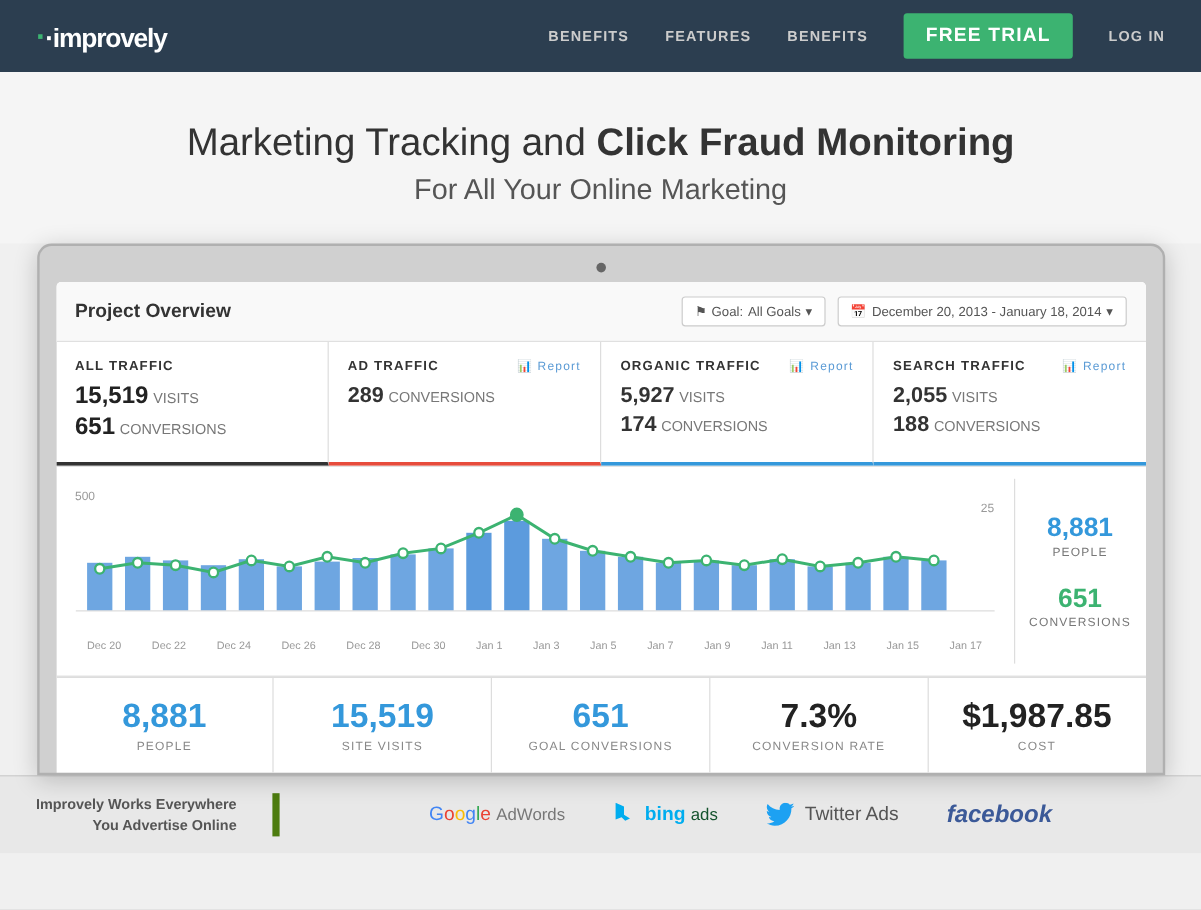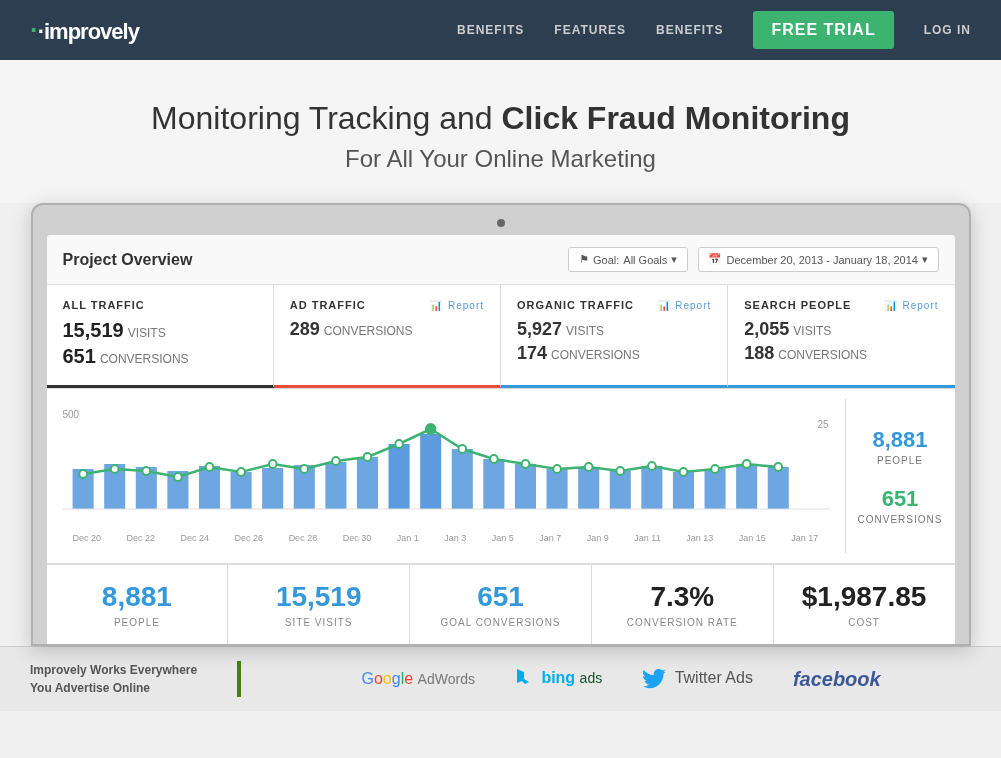--- a/index.html
+++ b/index.html
@@ -242,25 +242,25 @@
       border-top: 1px solid #ccc;
       display: flex;
       align-items: center;
       padding: 14px 30px;
       gap: 0;
     }
     .footer-tagline {
       font-size: 12px;
       color: #555;
       font-weight: bold;
-      text-align: left;
+      text-align: right;
       line-height: 1.5;
       min-width: 200px;
-      border-right: 4px solid #4d7c0f;
-      padding-right: 40px;
+      border-right: 6px solid #4d7c0f;
+      padding-right: 30px;
       margin-right: 30px;
     }
     .partner-logos {
       display: flex;
       align-items: center;
       gap: 40px;
       flex: 1;
       justify-content: center;
     }
     .google-logo { font-size: 16px; }
@@ -283,21 +283,21 @@
     <a class="nav-link">BENEFITS</a>
     <a class="nav-link">FEATURES</a>
     <a class="nav-link">BENEFITS</a>
     <button class="btn-free-trial">FREE TRIAL</button>
     <span class="nav-login">LOG IN</span>
   </div>
 </nav>
 
 <div class="hero">
   <h1>
-    <span>Monitoring Tracking and </span><strong>Click Fraud Monitoring</strong>
+    <span>Marketing Tracking and </span><strong>Click Fraud Monitoring</strong>
   </h1>
   <h2>For All Your Online Marketing</h2>
 </div>
 
 <div class="laptop-wrapper">
   <div class="laptop">
     <div class="laptop-camera"></div>
     <div class="laptop-screen">
       <div class="dashboard">
 
@@ -346,21 +346,21 @@
             </div>
             <div class="stat-line">
               <strong>5,927</strong><span>VISITS</span>
             </div>
             <div class="stat-line">
               <strong>174</strong><span>CONVERSIONS</span>
             </div>
           </div>
           <div class="traffic-cell search">
             <div class="traffic-label">
-              <span>SEARCH PEOPLE</span>
+              <span>SEARCH TRAFFIC</span>
               <span class="report-link">📊 <span>Report</span></span>
             </div>
             <div class="stat-line">
               <strong>2,055</strong><span>VISITS</span>
             </div>
             <div class="stat-line">
               <strong>188</strong><span>CONVERSIONS</span>
             </div>
           </div>
         </div>

